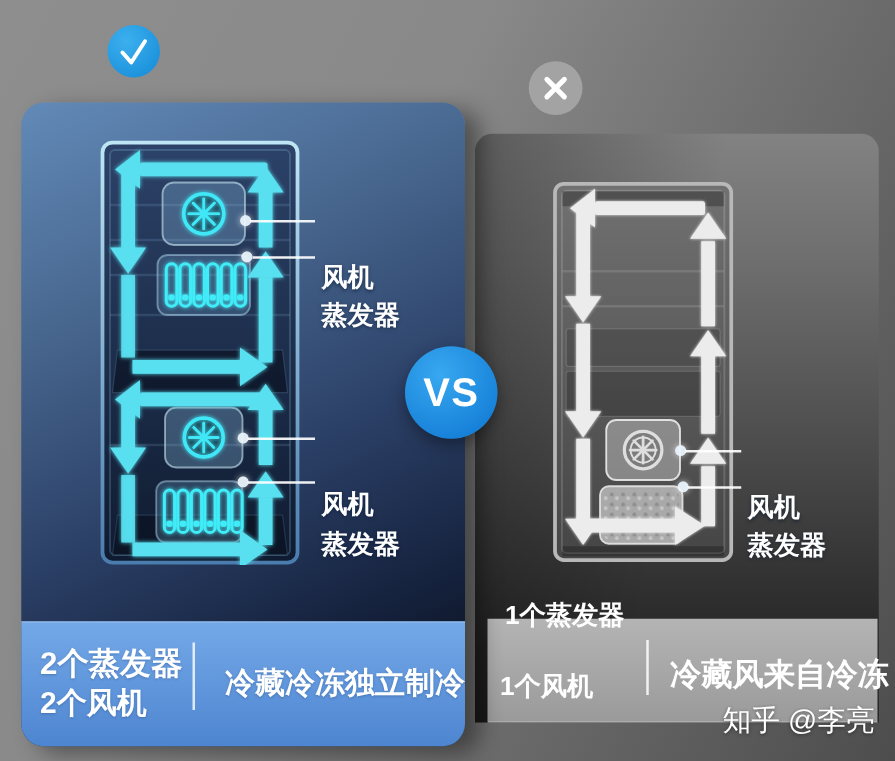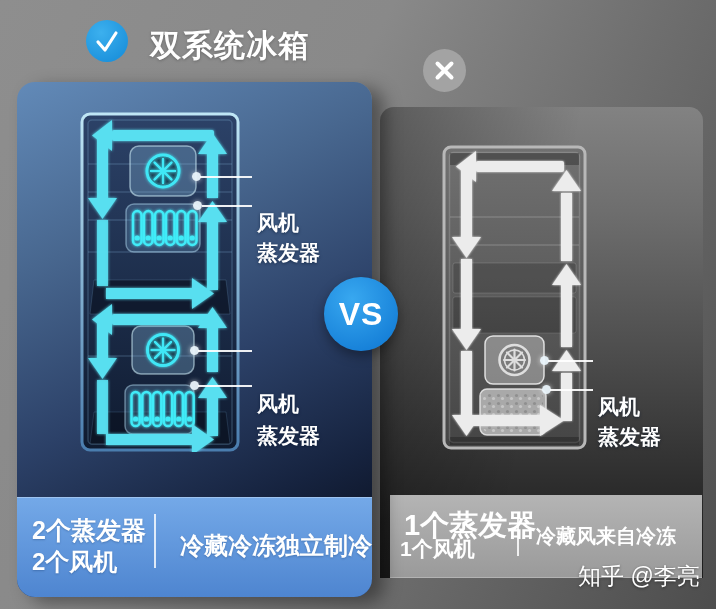--- a/index.html
+++ b/index.html
@@ -60,23 +60,23 @@
     color:#fff;font-size:32px;font-weight:bold;letter-spacing:1px;
     display:flex;align-items:center;justify-content:center;
     box-shadow:0 5px 12px rgba(0,0,0,0.35);text-align:center;}
   
   .ftxt{position:absolute;color:#fff;font-weight:bold;white-space:nowrap;
     text-shadow:0 1px 2px rgba(0,30,70,0.25);}
   .fl-line1{left:32px;top:514px;font-size:25px;}
   .fl-line2{left:32px;top:546px;font-size:24px;}
   .fl-feature{left:180px;top:530px;font-size:24px;}
   .fl-divider{position:absolute;left:154px;top:514px;width:2px;height:54px;background:rgba(255,255,255,0.8);}
-  .fr-line1{left:404px;top:506px;font-size:29px;text-shadow:none;}
+  .fr-line1{left:404px;top:478px;font-size:21px;text-shadow:none;}
   .fr-line2{left:400px;top:535px;font-size:21px;text-shadow:none;}
-  .fr-feature{left:536px;top:523px;font-size:20px;text-shadow:none;}
+  .fr-feature{left:536px;top:523px;font-size:25px;text-shadow:none;}
   .fr-divider{position:absolute;left:517px;top:512px;width:2px;height:44px;background:rgba(255,255,255,0.85);}
   .watermark{position:absolute;left:578px;top:561px;color:#fff;font-size:23px;
     white-space:nowrap;text-shadow:0 1px 3px rgba(0,0,0,0.45);}
 </style>
 </head>
 <body>
 
 <div class="stage">
 
   <div class="right-panel">
@@ -296,21 +296,20 @@
   <div class="diagram-label" style="left:257px;top:348px;">风机</div>
   <div class="diagram-label" style="left:257px;top:380px;">蒸发器</div>
   <div class="diagram-label" style="left:598px;top:351px;">风机</div>
   <div class="diagram-label" style="left:598px;top:381px;">蒸发器</div>
 
   <div class="badge badge-check">
     <svg width="42" height="42" viewBox="0 0 42 42">
       <polyline points="12,22 19,30 30,13" fill="none" stroke="#fff" stroke-width="3.2" stroke-linecap="round" stroke-linejoin="round"></polyline>
     </svg>
   </div>
-  <div class="title title-left">双系统冰箱</div>
   <div class="badge badge-x">
     <svg width="43" height="43" viewBox="0 0 43 43">
       <line x1="14.5" y1="14.5" x2="28.5" y2="28.5" stroke="#fff" stroke-width="4" stroke-linecap="round"></line>
       <line x1="28.5" y1="14.5" x2="14.5" y2="28.5" stroke="#fff" stroke-width="4" stroke-linecap="round"></line>
     </svg>
   </div>
 
   <div class="vs-badge">VS</div>
 
   <div class="ftxt fl-line1">2个蒸发器</div>

